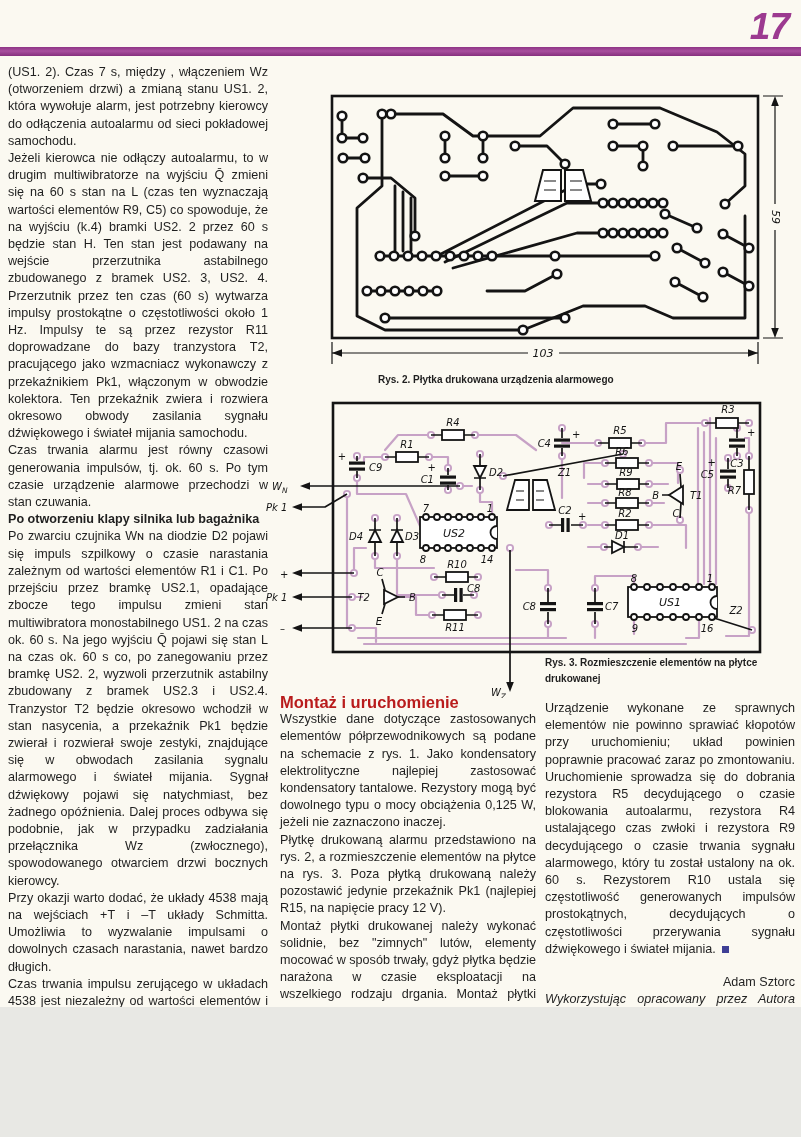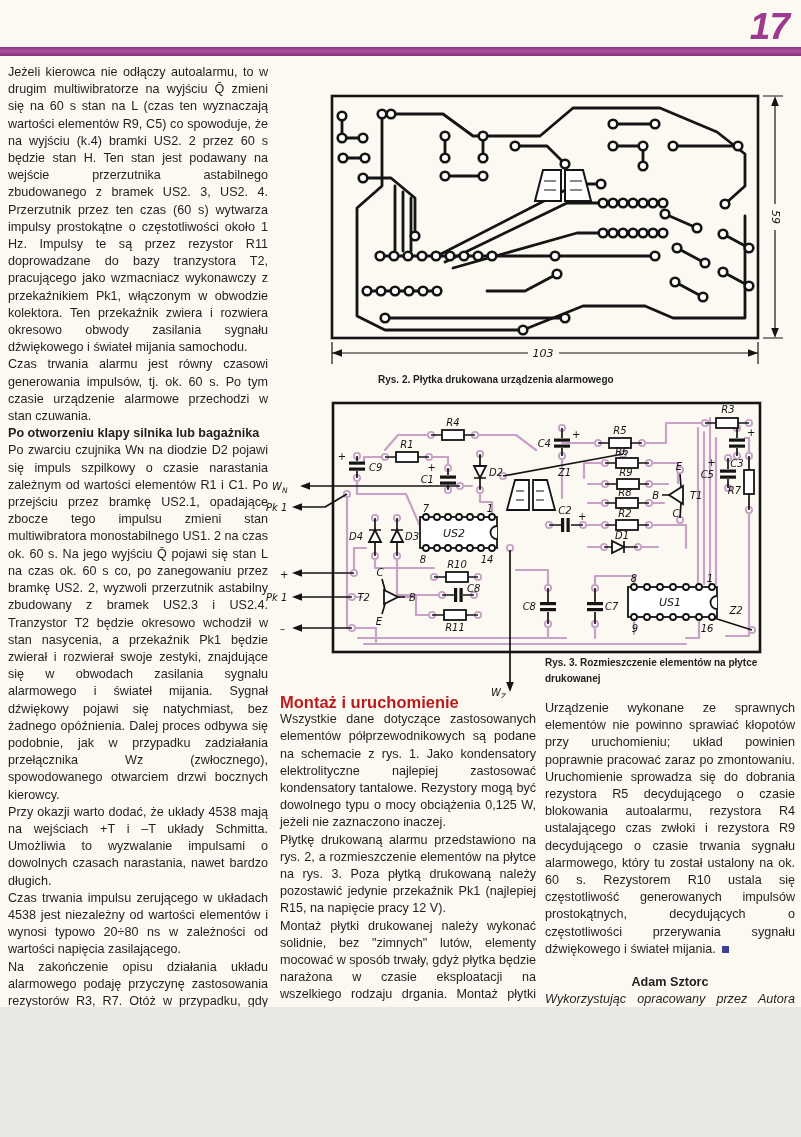--- a/index.html
+++ b/index.html
@@ -16,21 +16,21 @@
   .col-mid{left:280px;top:694px;width:256px;}
   .col-right{left:545px;top:700px;width:250px;}
   .mid-heading{font-size:16.5px;font-weight:bold;color:#b91c1c;margin:0 0 11px 0;text-align:left;}
   .fig-caption{position:absolute;font-weight:bold;font-size:10px;line-height:16px;text-align:left;}
   .cap2{left:378px;top:372px;width:400px;}
   .cap3{left:545px;top:655px;width:240px;}
   .fig{position:absolute;}
   .fig2{left:325px;top:86px;}
   .fig3{left:266px;top:398px;}
   .end-marker{display:inline-block;width:7px;height:7px;background:#3f3f95;margin-left:6px;}
-  .author{font-weight:bold;margin-top:16px !important;text-align:center;}
+  .author{font-weight:normal;margin-top:16px !important;text-align:right;}
   .rednote{font-style:italic;}
   .note-title{margin-top:14px !important;}
   .footer{position:absolute;left:0;top:1116px;width:795px;display:flex;align-items:center;gap:21px;padding-left:24px;}
   .f-dash{width:36px;height:2px;background:#2a2a2a;margin-left:8px;}
   .f-text{font-size:9.5px;color:#2a2a2a;white-space:nowrap;}
   .f-rule{flex:1;height:2.5px;background:#1f1f1f;}
   
   .tr2{stroke:#141414;stroke-width:2.8;fill:none;stroke-linejoin:round;stroke-linecap:round;}
   .tr2t{stroke:#141414;stroke-width:2;fill:#fff;}
   .dim{stroke:#141414;stroke-width:1.2;fill:none;}
@@ -45,20 +45,21 @@
 </style>
 </head>
 <body>
 
 <div class="page">
 
   <div class="topbar"></div>
   <div class="pageno">17</div>
 
   <div class="col col-left">
+    <p>(US1. 2). Czas 7 s, między , włączeniem Wᴢ (otworzeniem drzwi) a zmianą stanu US1. 2, która wywołuje alarm, jest potrzebny kierowcy do odłączenia autoalarmu od sieci pokładowej samochodu.</p>
     <p>Jeżeli kierowca nie odłączy autoalarmu, to w drugim multiwibratorze na wyjściu Q̄ zmieni się na 60 s stan na L  (czas ten wyznaczają wartości elementów R9, C5) co spowoduje, że na wyjściu (k.4) bramki US2. 2 przez  60 s będzie stan H. Ten stan jest podawany na wejście przerzutnika astabilnego zbudowanego z bramek US2. 3, US2. 4. Przerzutnik przez ten czas (60 s) wytwarza impulsy prostokątne o częstotliwości około 1 Hz. Impulsy te są przez rezystor R11 doprowadzane do bazy tranzystora T2, pracującego jako wzmacniacz wykonawczy z przekaźnikiem Pk1, włączonym w obwodzie kolektora. Ten przekaźnik zwiera i rozwiera okresowo obwody zasilania sygnału dźwiękowego i świateł mijania samochodu.</p>
     <p>Czas trwania alarmu jest równy czasowi generowania impulsów, tj. ok. 60 s. Po tym czasie urządzenie alarmowe przechodzi w stan czuwania.</p>
     <p class="bold">Po otworzeniu klapy silnika lub bagażnika</p>
     <p>Po zwarciu czujnika Wɴ na diodzie D2 pojawi się impuls szpilkowy o czasie narastania zależnym od wartości elementów R1 i C1. Po przejściu przez bramkę US2.1, opadające zbocze tego impulsu zmieni stan multiwibratora monostabilnego US1. 2 na czas ok. 60 s. Na jego wyjściu Q̄ pojawi się stan L na czas ok. 60 s co, po zanegowaniu przez bramkę US2. 2,  wyzwoli przerzutnik astabilny zbudowany z bramek US2.3 i US2.4. Tranzystor T2 będzie okresowo wchodził w stan nasycenia, a przekaźnik Pk1 będzie zwierał i rozwierał swoje zestyki, znajdujące się w obwodach zasilania sygnalu alarmowego i świateł mijania. Sygnał dźwiękowy pojawi się natychmiast, bez żadnego opóźnienia. Dalej proces odbywa się podobnie, jak w przypadku zadziałania przełącznika Wᴢ (zwłocznego), spowodowanego otwarciem drzwi bocznych kierowcy.</p>
     <p>Przy okazji warto dodać,  że układy 4538 mają na wejściach +T i –T układy Schmitta. Umożliwia to wyzwalanie impulsami o dowolnych czasach narastania, nawet bardzo długich.</p>
     <p>Czas trwania impulsu zerującego w układach 4538 jest niezależny od wartości elementów i wynosi typowo 20÷80 ns w zależności od wartości napięcia zasilającego.</p>
     <p>Na zakończenie opisu działania układu alarmowego podaję przyczynę zastosowania rezystorów R3, R7. Otóż w przypadku, gdy kondensatory C3, C5 mają pojemności większe niż 0,5 μF, nagły zanik napięcia zasilającego układ może spowodować ich rozładowanie się przez wyprowadzenia k.2 i k.14 US1 powodując uszkodzenie układu scalonego. Przy zastosowaniu szeregowego rezystora 51 Ω, prąd rozładowania kondensatorów C3, C5 ulega znacznej redukcji i nie powoduje uszkodzenia układu 4538. Przy tym zabezpieczeniu czas generowanego impulsu ulegnie niewielkiej zmianie w stosunku do wartości obliczonej. Aby uzyskać właściwy czas generowania impulsu, nieco zwiększono rezystancje R4 i R9. Przebiegi niektórych napięć w układzie autoalarmu zaznaczono na schemacie  (rys. 1).</p>
   </div>
 
   <div class="fig fig2">

